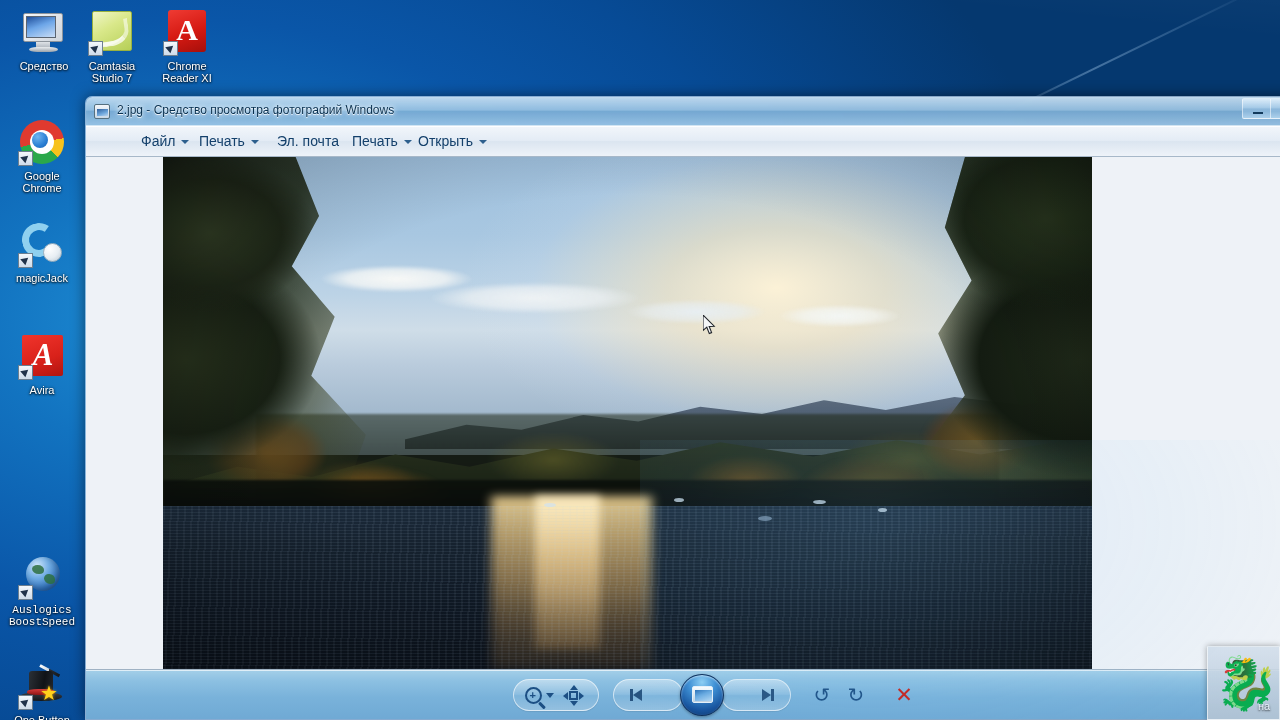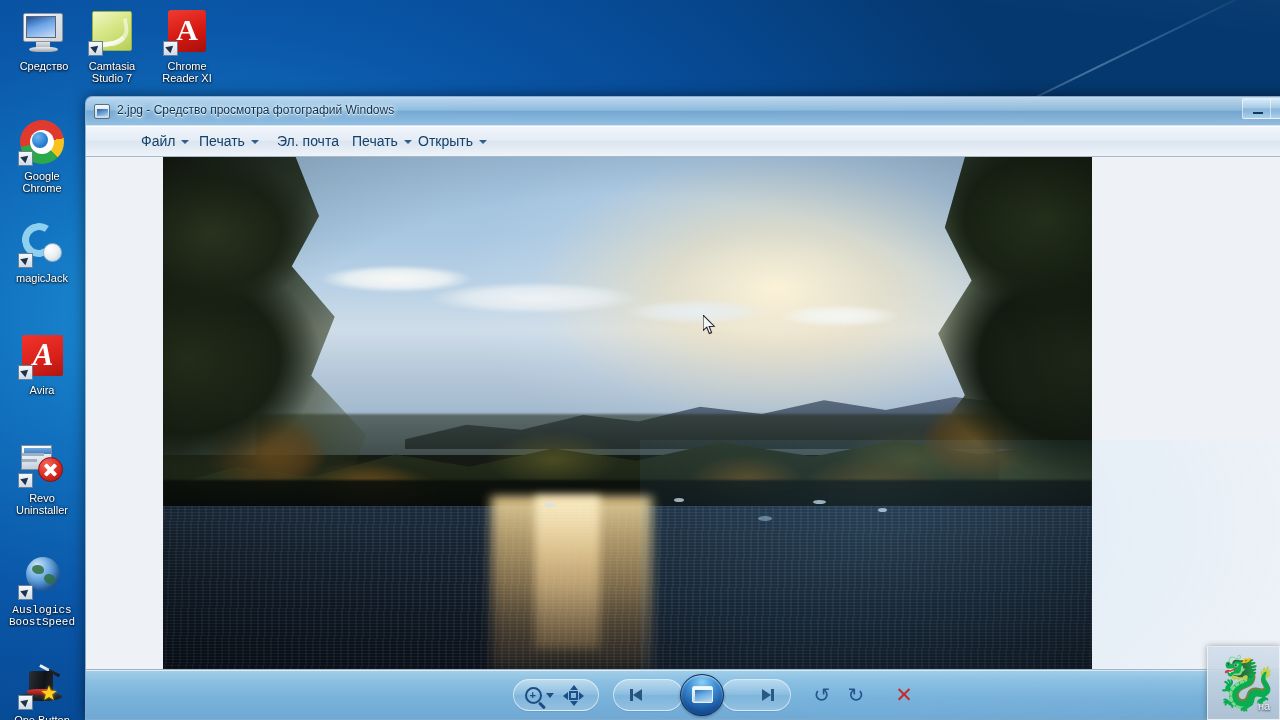--- a/index.html
+++ b/index.html
@@ -838,31 +838,20 @@
 
   <div class="icon-cell" style="left:4px; top:332px;">
     <div class="icon-art art-avira">
       <div class="sq"></div>
         <div class="mark">A</div>
       <div class="shortcut"></div>
     </div>
     <span class="icon-label">Avira</span>
   </div>
 
-  <div class="icon-cell" style="left:4px; top:440px;">
-    <div class="icon-art art-revo">
-      <div class="win"></div>
-        <div class="bar1"></div>
-        <div class="bar2"></div>
-        <div class="xcirc"></div>
-      <div class="shortcut"></div>
-    </div>
-    <span class="icon-label" style="white-space:pre-line;">Revo
-Uninstaller</span>
-  </div>
 
   <div class="icon-cell" style="left:4px; top:552px;">
     <div class="icon-art art-auslogics">
       <div class="globe"></div>
         <div class="land1"></div>
         <div class="land2"></div>
       <div class="shortcut"></div>
     </div>
     <span class="icon-label" style="white-space:pre-line;font-family:Liberation Mono, monospace;">Auslogics
 BoostSpeed</span>

